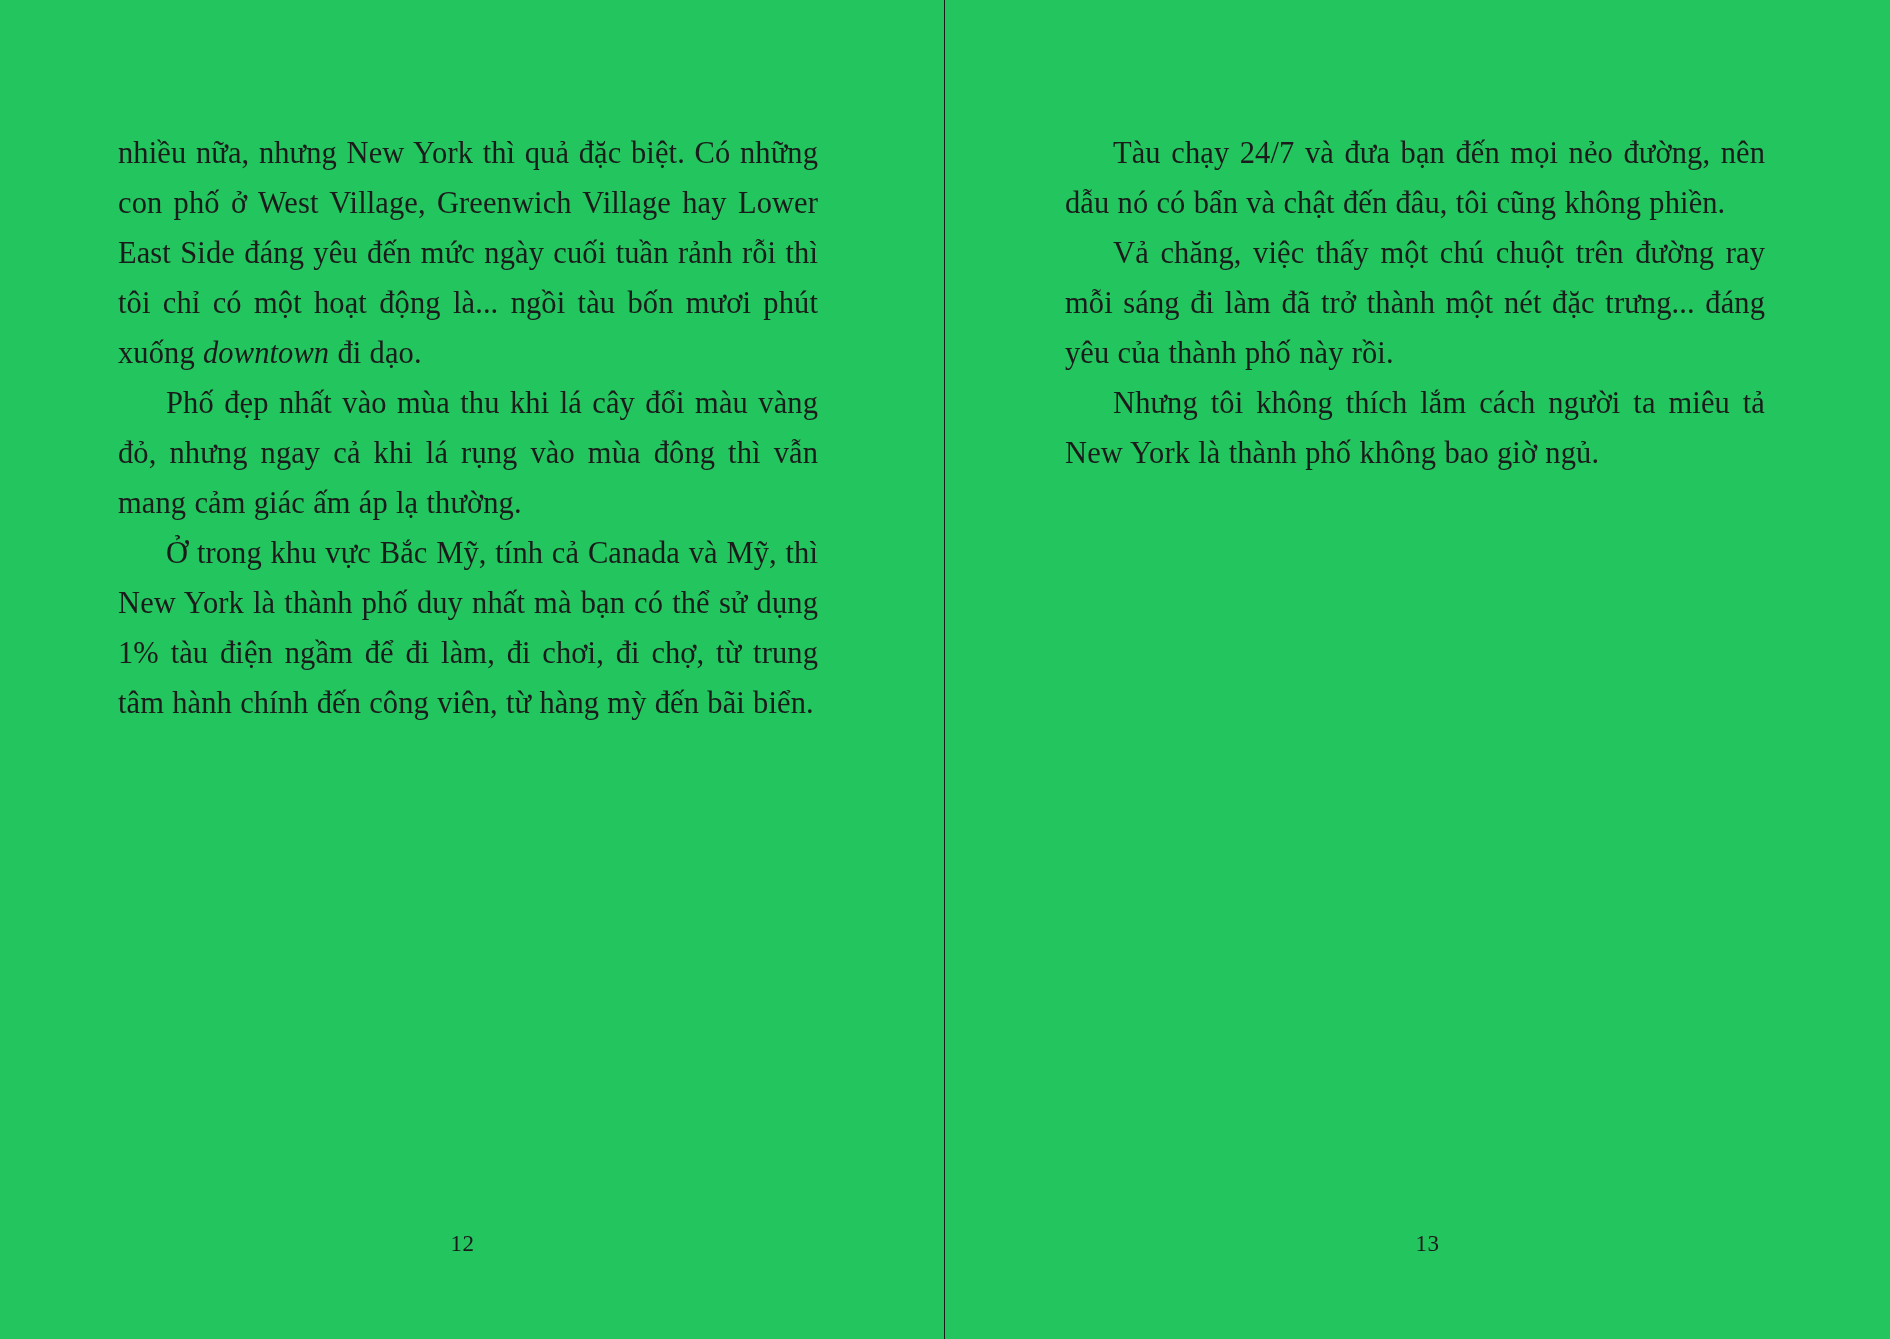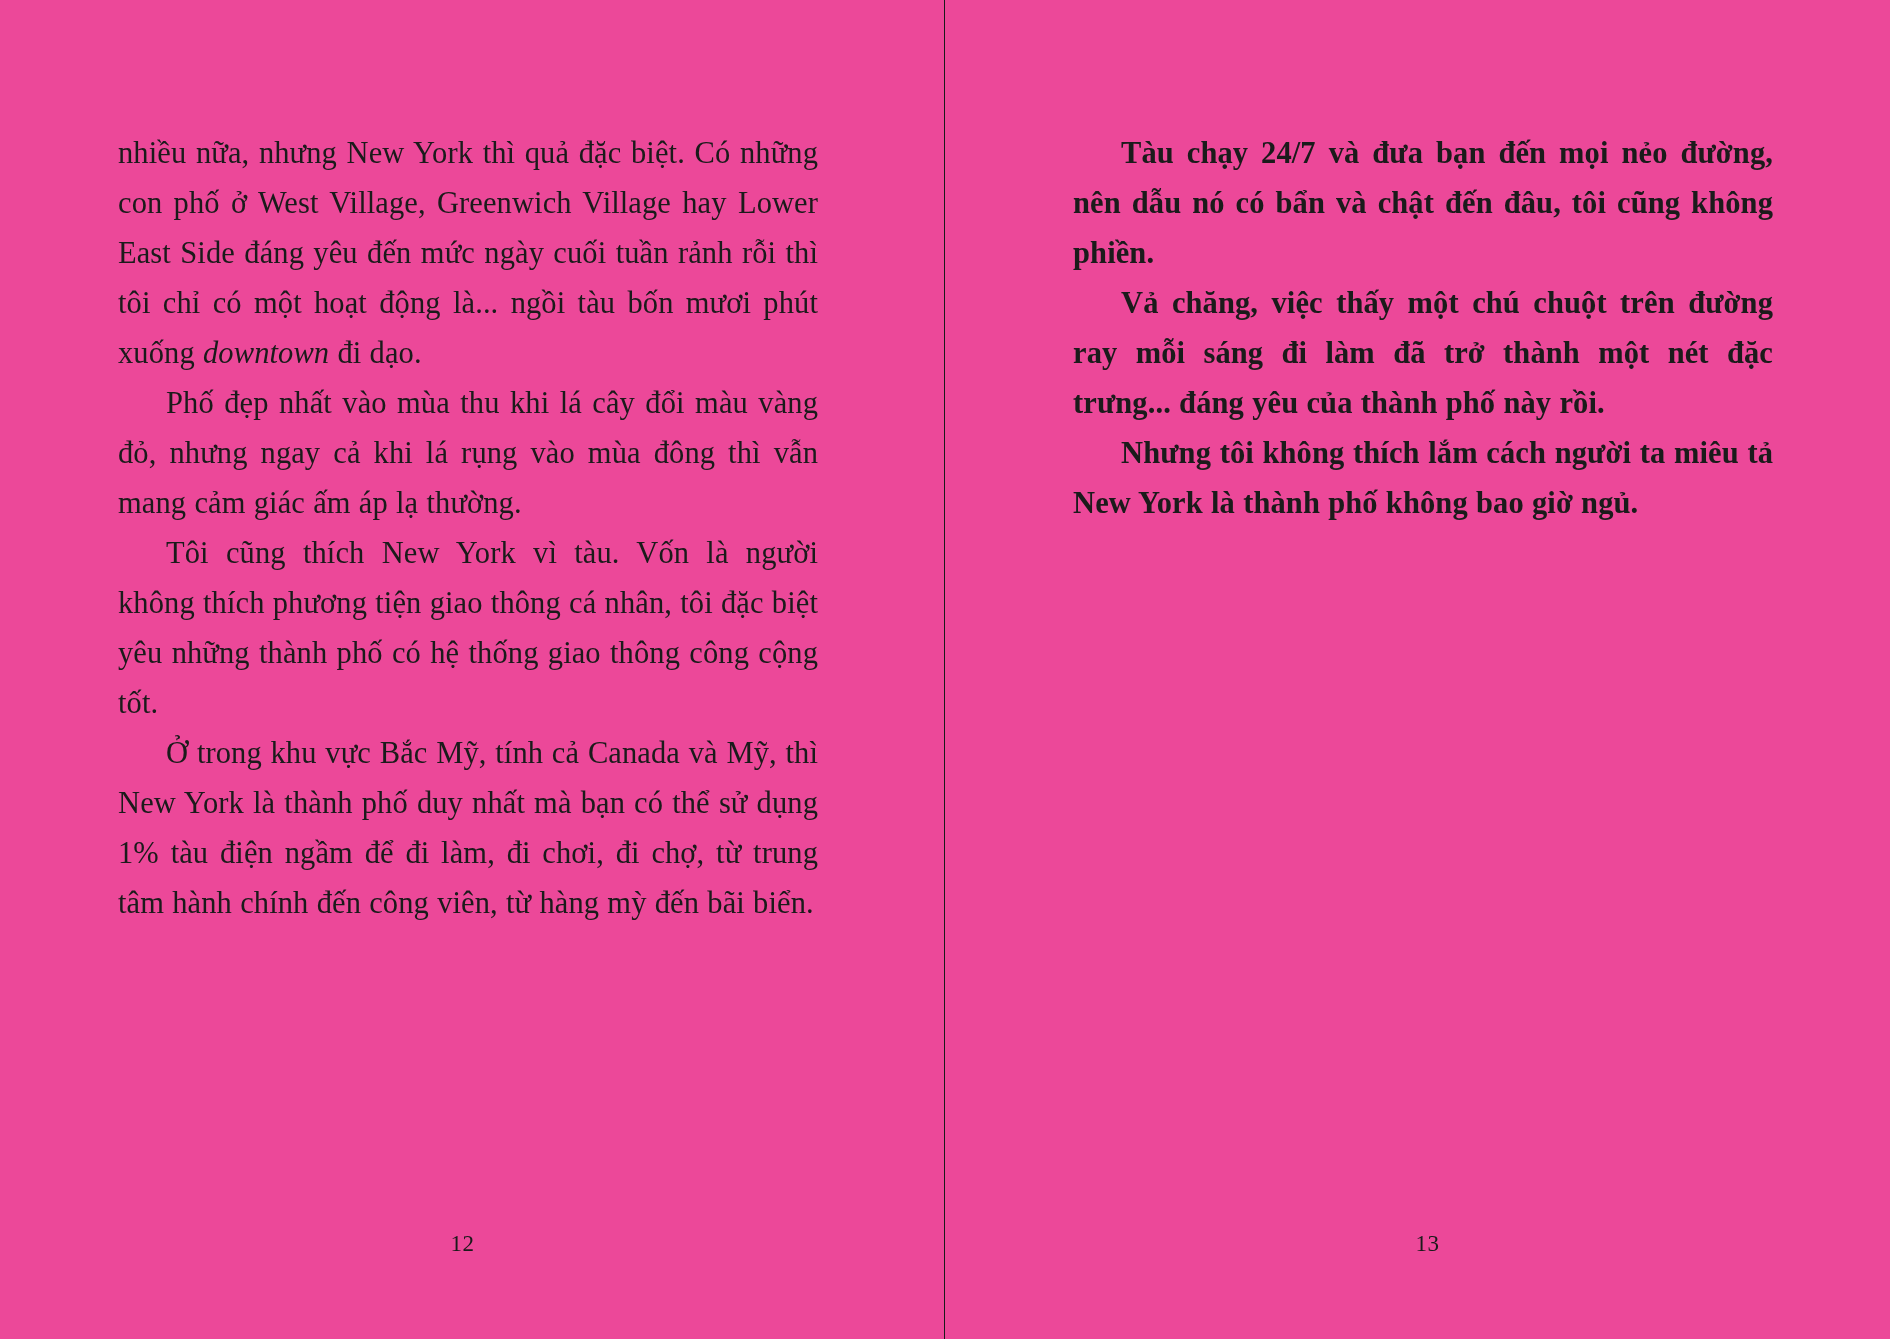--- a/index.html
+++ b/index.html
@@ -19,42 +19,41 @@
     width: 1890px;
     height: 1339px;
     display: flex;
     box-sizing: border-box;
   }
   .page {
     position: relative;
     width: 945px;
     height: 1339px;
     box-sizing: border-box;
-    background: #ec4899;
+    background: #22c55e;
   }
   .gutter-line {
     position: absolute;
     top: 0;
     bottom: 0;
     left: 944px;
     width: 2px;
     background: #1b1b1b;
   }
   .page-left .text-col {
     position: absolute;
     left: 118px;
     top: 128px;
     width: 700px;
   }
   .page-right .text-col {
     position: absolute;
-    left: 128px;
+    left: 120px;
     top: 128px;
     width: 700px;
-    font-weight: bold;
   }
   p.para {
     margin: 0 0 0 0;
     font-size: 30.5px;
     line-height: 50px;
     text-align: justify;
     text-justify: inter-word;
     letter-spacing: 0.1px;
     word-spacing: 0.5px;
     color: #1b1b1b;
@@ -79,21 +78,20 @@
 </style>
 </head>
 <body>
 
 <div class="spread">
 
   <div class="page page-left">
     <div class="text-col" id="left-col">
         <p class="para"><span>nhiều nữa, nhưng New York thì quả đặc biệt. Có những con phố ở West Village, Greenwich Village hay Lower East Side đáng yêu đến mức ngày cuối tuần rảnh rỗi thì tôi chỉ có một hoạt động là... ngồi tàu bốn mươi phút xuống </span><em>downtown</em><span> đi dạo.</span></p>
         <p class="para indent"><span>Phố đẹp nhất vào mùa thu khi lá cây đổi màu vàng đỏ, nhưng ngay cả khi lá rụng vào mùa đông thì vẫn mang cảm giác ấm áp lạ thường.</span></p>
-        <p class="para indent"><span>Tôi cũng thích New York vì tàu. Vốn là người không thích phương tiện giao thông cá nhân, tôi đặc biệt yêu những thành phố có hệ thống giao thông công cộng tốt.</span></p>
         <p class="para indent"><span>Ở trong khu vực Bắc Mỹ, tính cả Canada và Mỹ, thì New York là thành phố duy nhất mà bạn có thể sử dụng 1% tàu điện ngầm để đi làm, đi chơi, đi chợ, từ trung tâm hành chính đến công viên, từ hàng mỳ đến bãi biển.</span></p>
       </div>
     <div class="page-number">12</div>
   </div>
 
   <div class="gutter-line"></div>
 
   <div class="page page-right">
     <div class="text-col" id="right-col">
         <p class="para indent"><span>Tàu chạy 24/7 và đưa bạn đến mọi nẻo đường, nên dẫu nó có bẩn và chật đến đâu, tôi cũng không phiền.</span></p>

